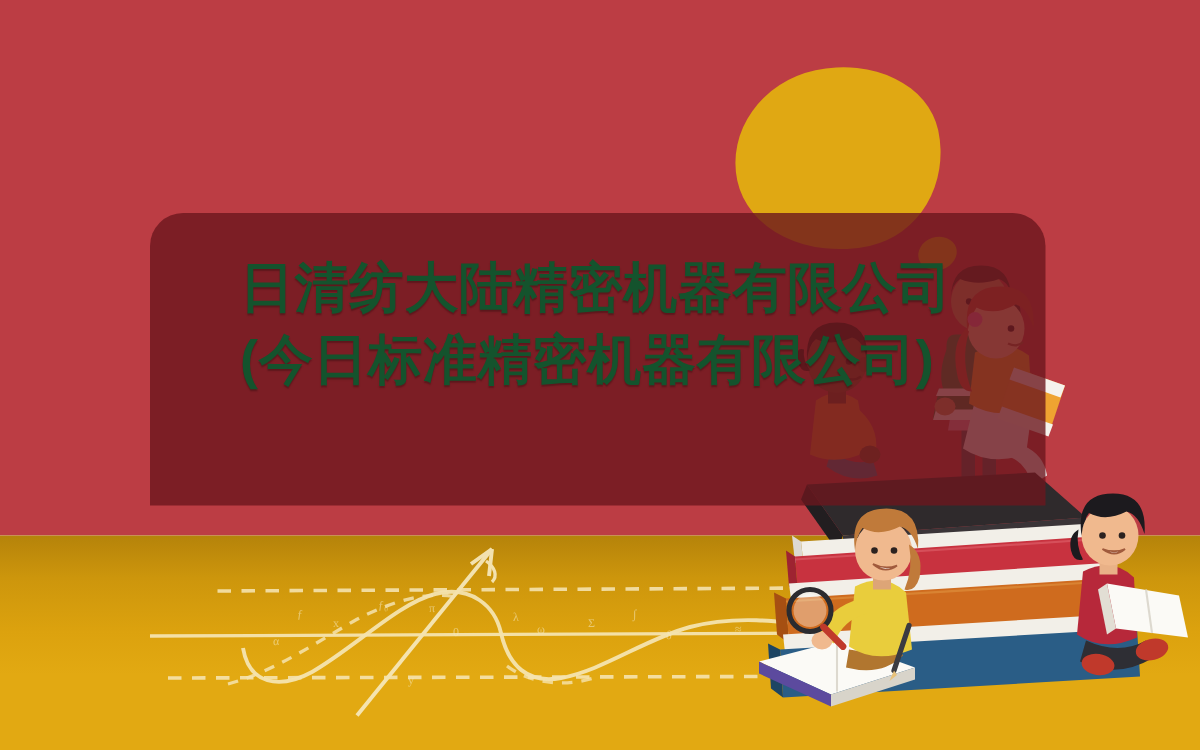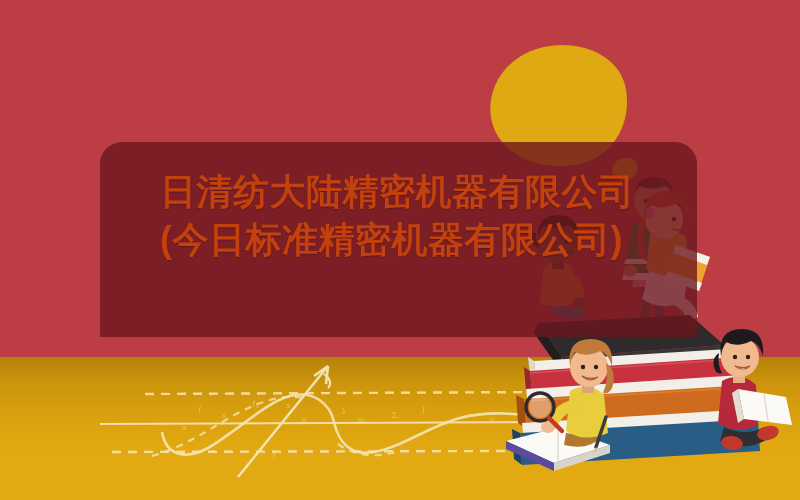--- a/index.html
+++ b/index.html
@@ -61,21 +61,21 @@
     width: 597px; height: 195px;
     background: rgba(108, 22, 30, 0.80);
     border-radius: 22px 22px 0 0;
   }
 
   .title {
     position: absolute;
     left: 160px;
     top: 168px;
     width: 520px;
-    color: #c2410c;
+    color: #14532d;
     font-size: 36px;
     line-height: 48px;
     font-weight: 700;
     letter-spacing: 0.5px;
     white-space: pre-wrap;
     text-shadow: 0 1px 1px rgba(0,0,0,0.25);
   }
 
   
   .chart-deco {

